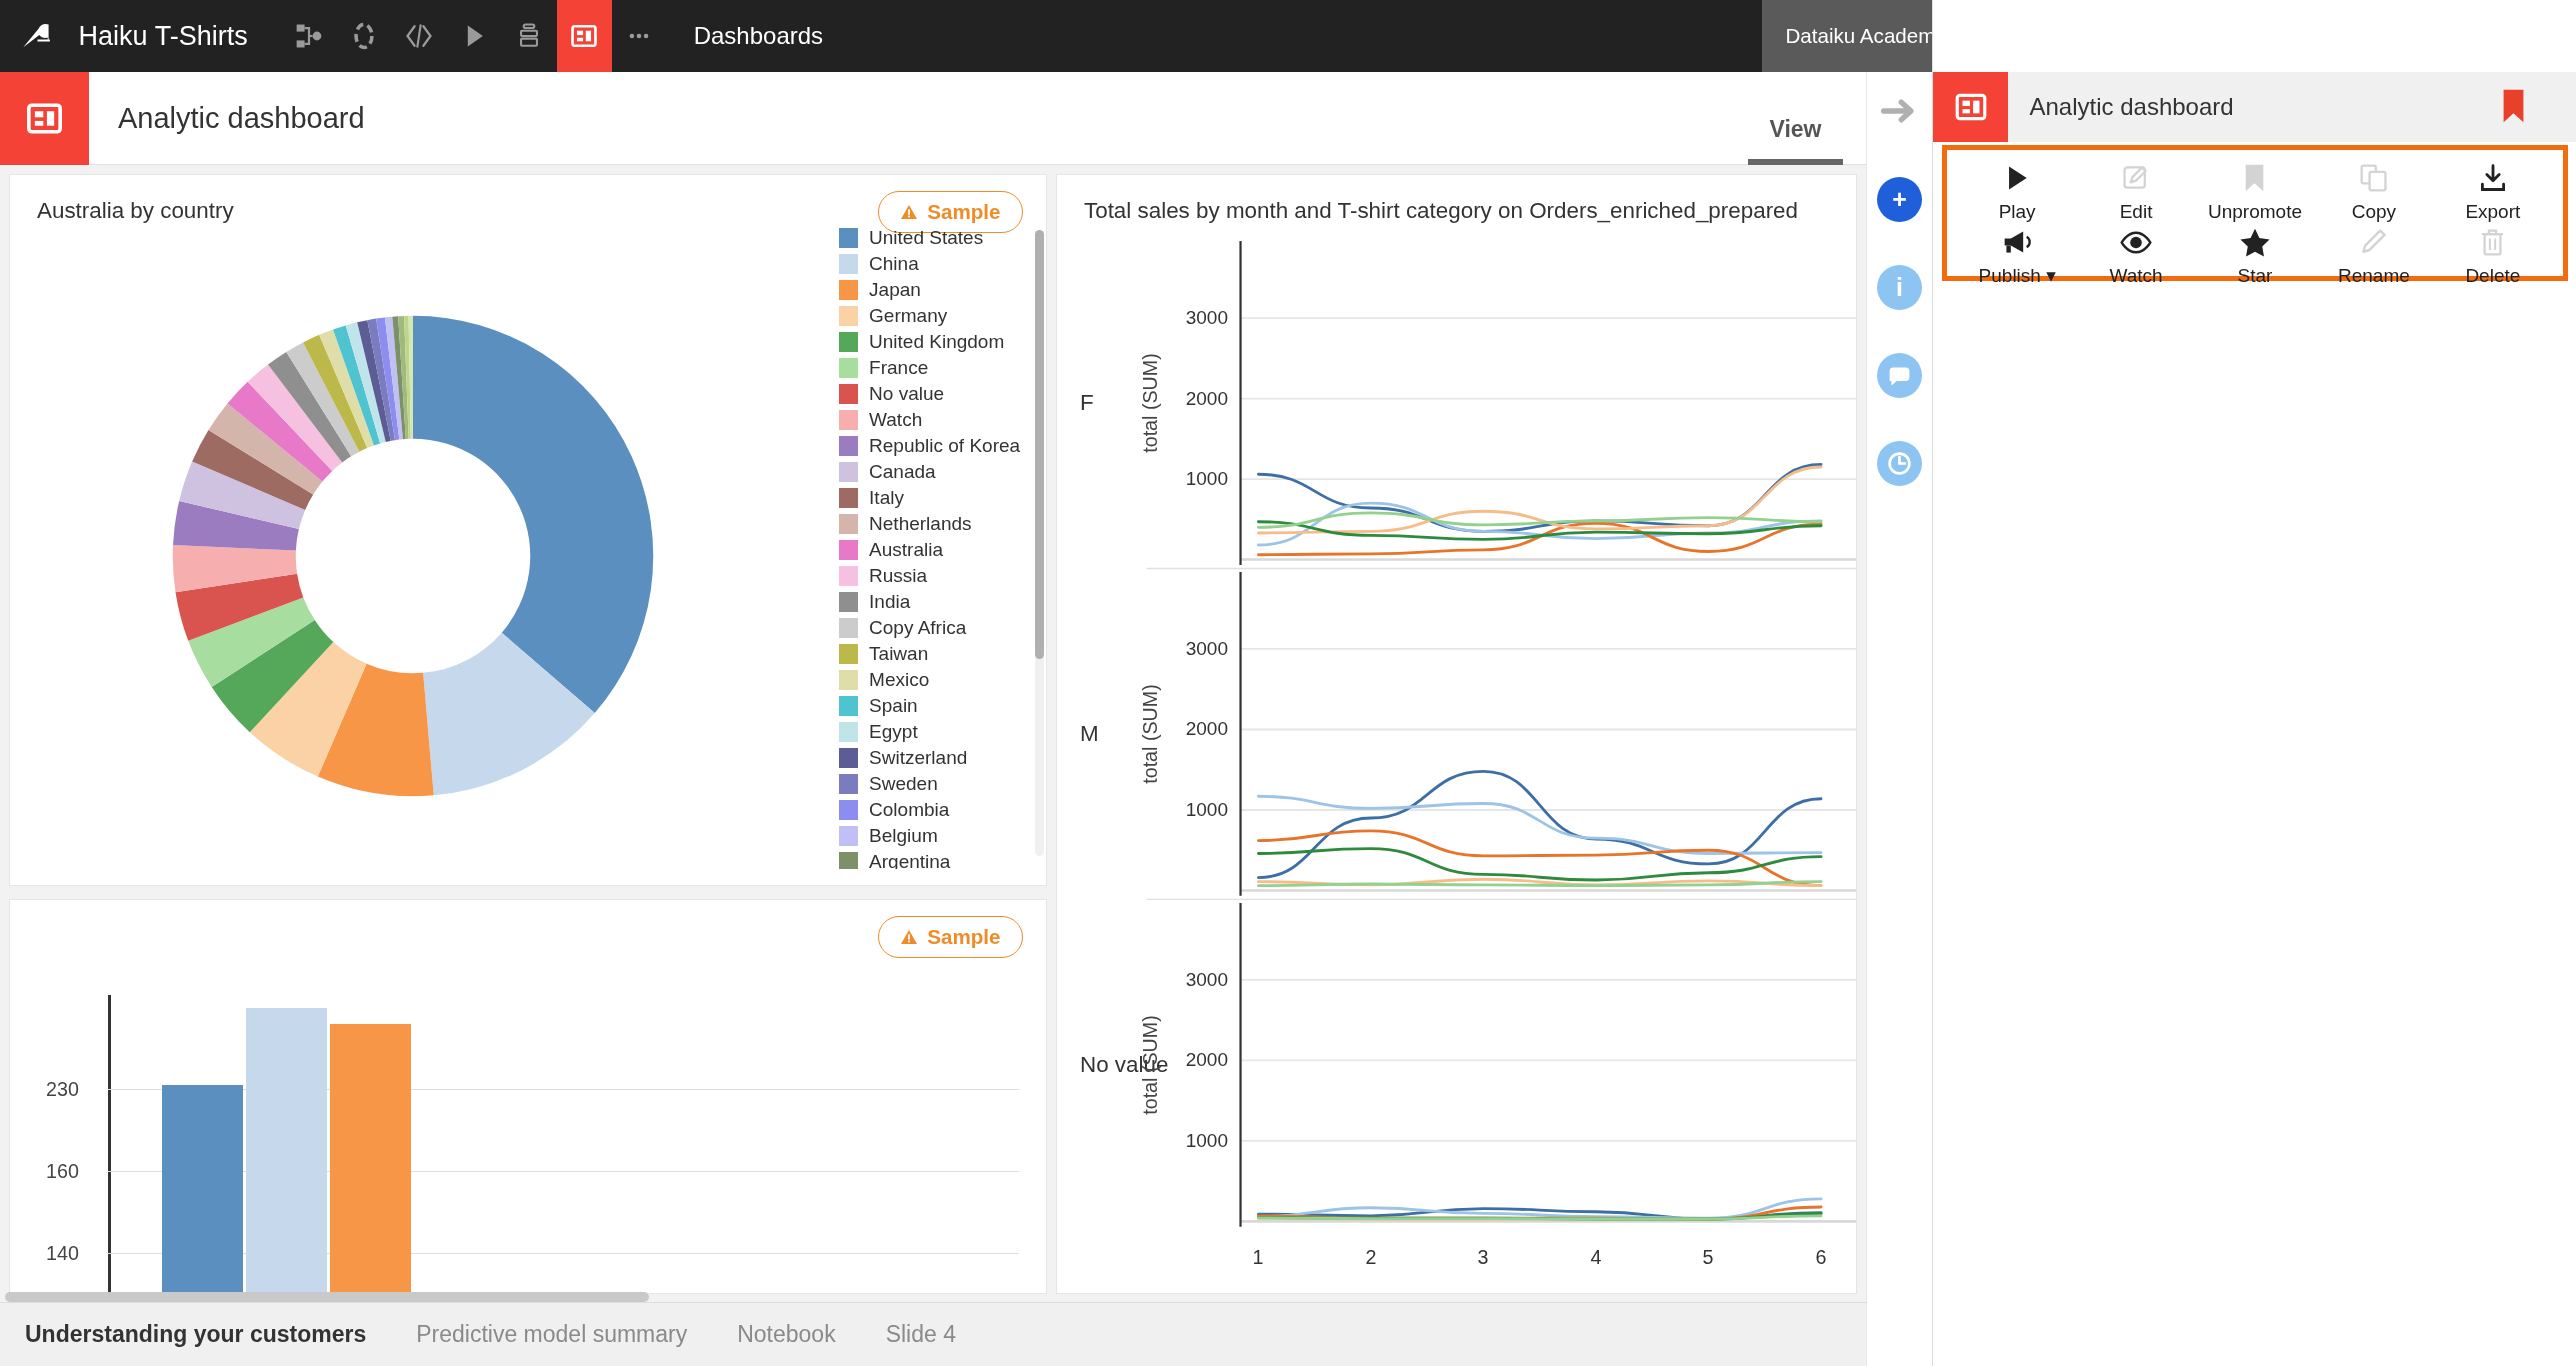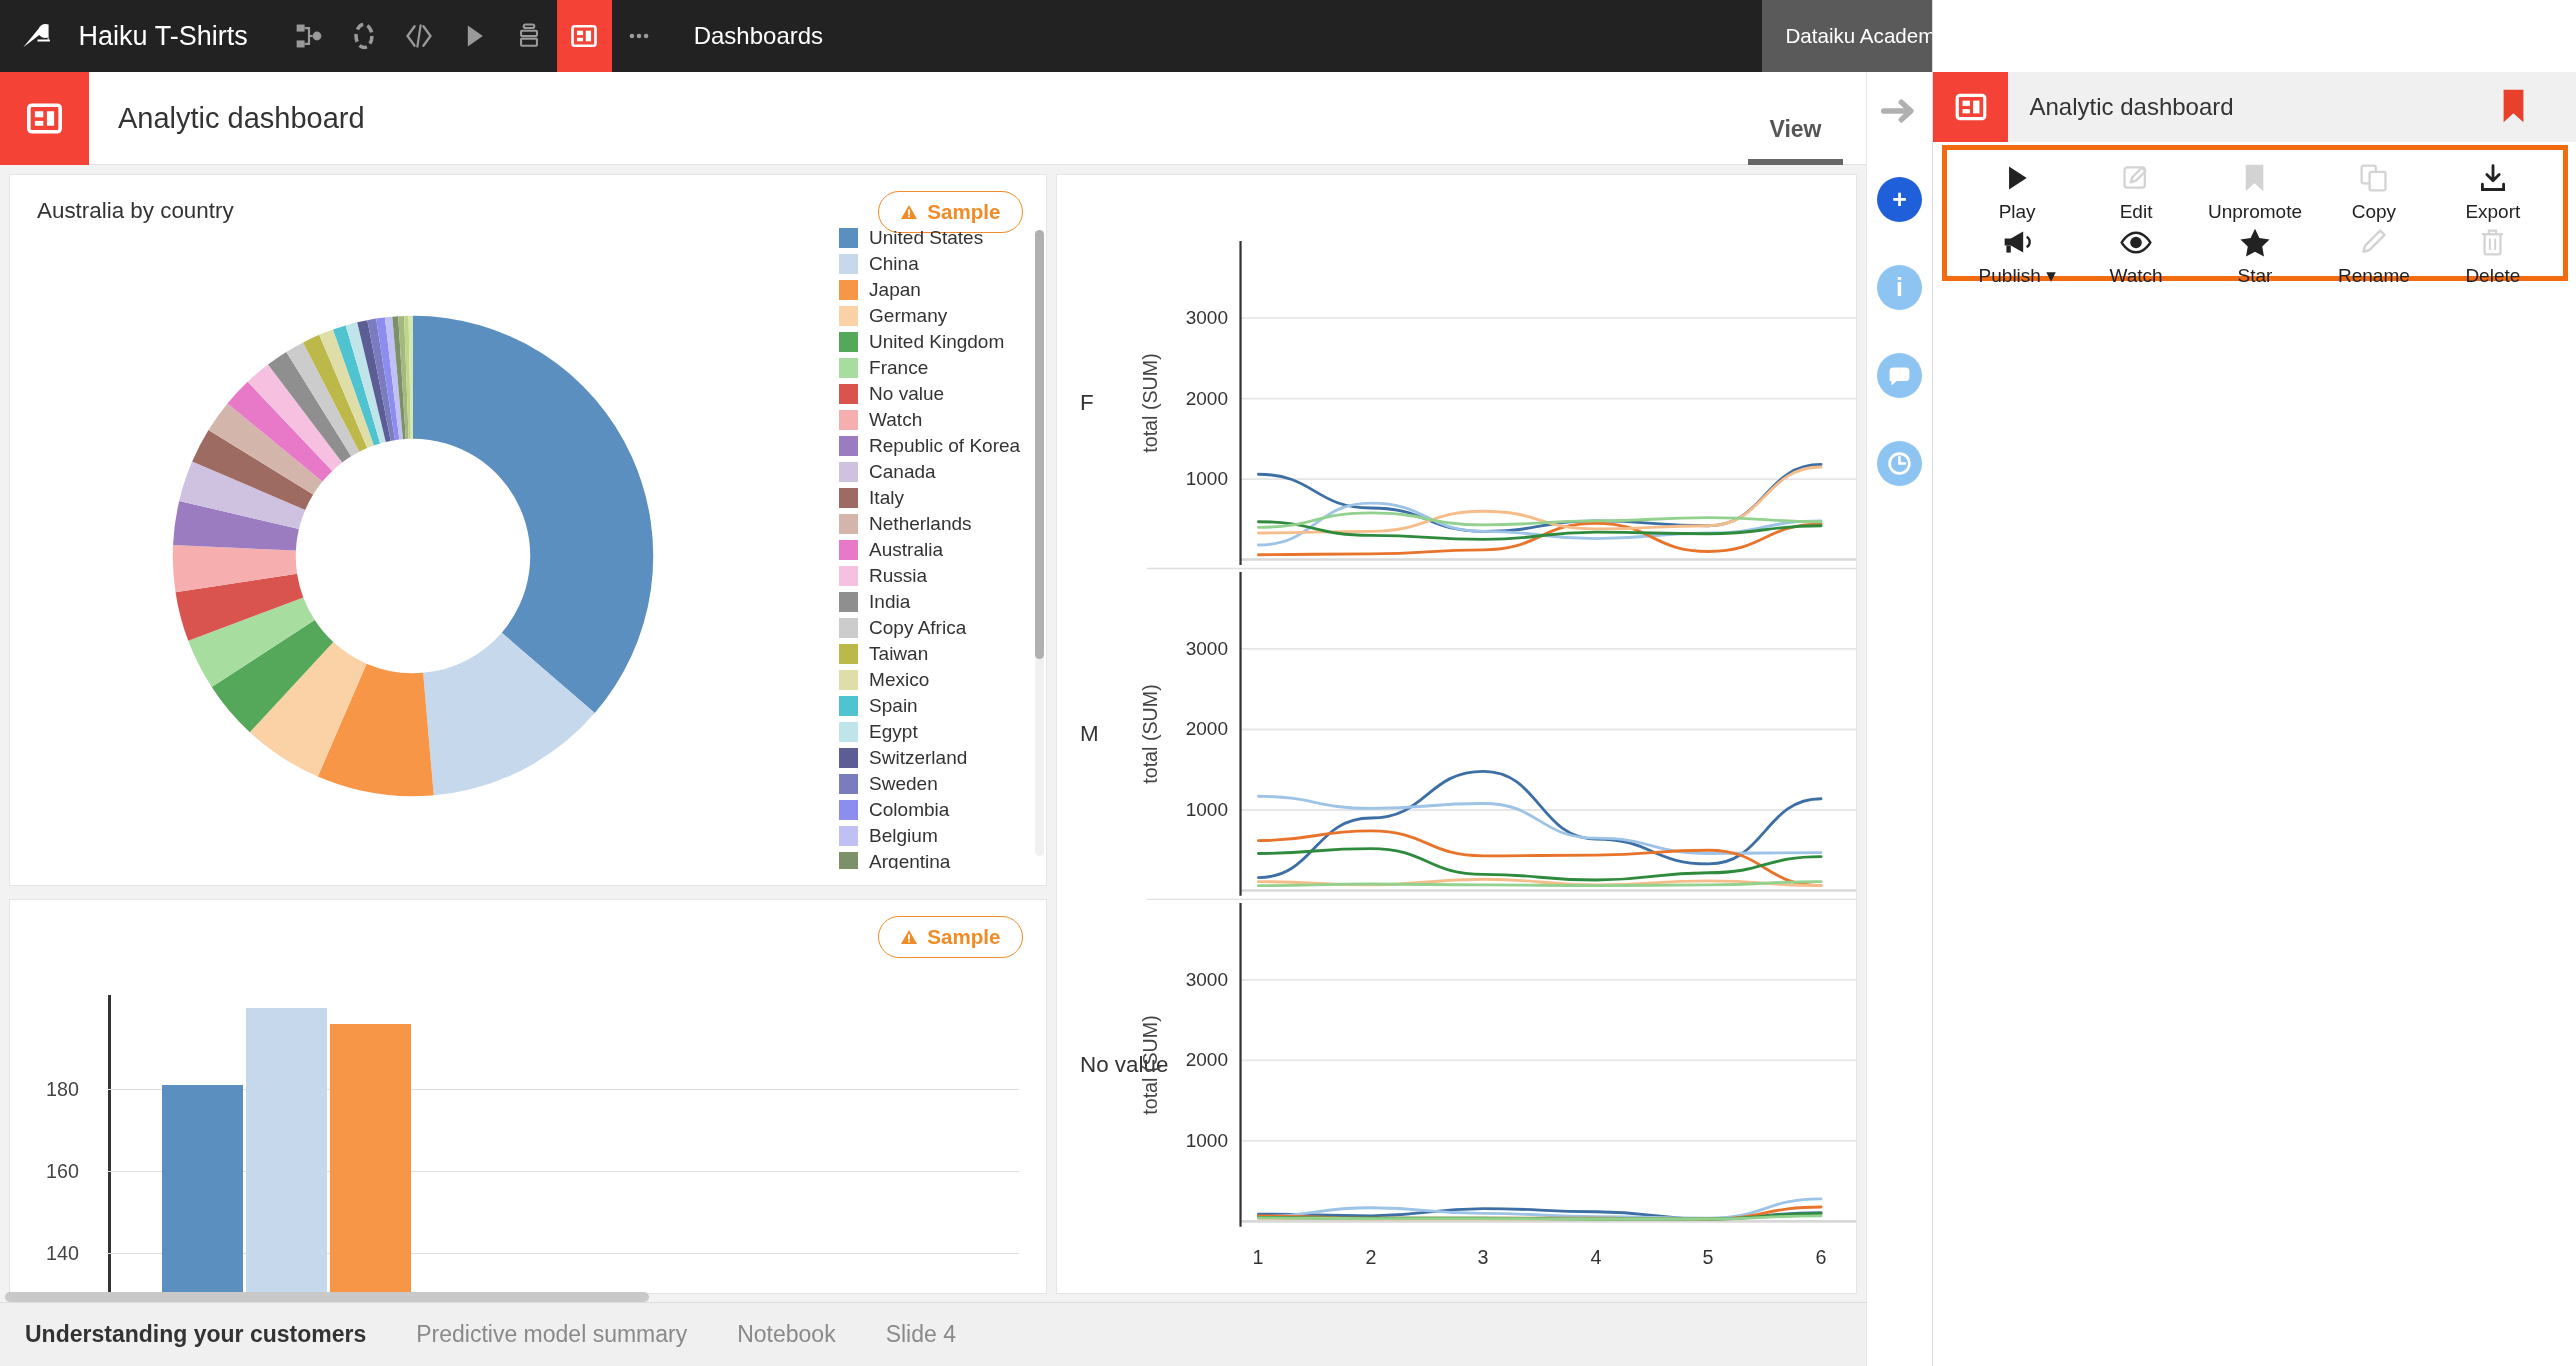--- a/index.html
+++ b/index.html
@@ -543,30 +543,31 @@
         </svg>
         <span>Sample</span>
       </div>
       <div class="bar-plot" id="bar-plot">
           <div class="bar-yaxis" style="left: 98px; top: 23px;"></div>
           <div class="bar-gridline" style="top: 281px; left: 98px; right: 27px;"></div>
           <div class="bar-axis-label" style="top: 281px; left: 36px; right: auto; text-align: center;">140</div>
           <div class="bar-gridline" style="top: 199px; left: 98px; right: 27px;"></div>
           <div class="bar-axis-label" style="top: 199px; left: 36px; right: auto;">160</div>
           <div class="bar-gridline" style="top: 117px; left: 98px; right: 27px;"></div>
-          <div class="bar-axis-label" style="top: 117px; left: 36px; right: auto;">180</div>
+          <div class="bar-axis-label" style="top: 117px; left: 36px; right: auto;">230</div>
           <div style="position: absolute; left: 152px; top: 113px; width: 81px; bottom: 0px; background: rgb(91, 143, 192);"></div>
           <div style="position: absolute; left: 236px; top: 36px; width: 81px; bottom: 0px; background: rgb(198, 216, 236);"></div>
           <div style="position: absolute; left: 320px; top: 52px; width: 81px; bottom: 0px; background: rgb(247, 150, 70);"></div>
         </div>
     </div>
   </div>
 
   <div class="col-right">
     <div class="card line-card">
+      <div class="card-title">Total sales by month and T-shirt category on Orders_enriched_prepared</div>
       <div id="line-plot" style="position:absolute; left:0; top:50px; right:0; bottom:0;">
           <svg width="800" height="1068" style="position: absolute; left: 0px; top: 0px;" viewBox="0 0 894 1194">
             <line x1="205" x2="894" y1="284" y2="284" stroke="#e6e6e6" stroke-width="2"></line>
             <line x1="205" x2="894" y1="194" y2="194" stroke="#e6e6e6" stroke-width="2"></line>
             <line x1="205" x2="894" y1="104" y2="104" stroke="#e6e6e6" stroke-width="2"></line>
             <line x1="205" x2="894" y1="374" y2="374" stroke="#d8d8d8" stroke-width="3"></line>
             <line x1="205" x2="205" y1="18" y2="380" stroke="#333333" stroke-width="2.5"></line>
             <path d="M 225 278.6 C 287.9 278.6, 287.9 316.4, 350.8 316.4 C 413.70000000000005 316.4, 413.70000000000005 342.5, 476.6 342.5 C 539.5 342.5, 539.5 330.8, 602.4 330.8 C 665.3 330.8, 665.3 336.2, 728.2 336.2 C 791.1 336.2, 791.1 267.8, 854 267.8" stroke="#3d6fa5" stroke-width="3.2" fill="none" stroke-linecap="round"></path>
             <path d="M 225 357.8 C 287.9 357.8, 287.9 311, 350.8 311 C 413.70000000000005 311, 413.70000000000005 342.5, 476.6 342.5 C 539.5 342.5, 539.5 350.6, 602.4 350.6 C 665.3 350.6, 665.3 344.3, 728.2 344.3 C 791.1 344.3, 791.1 330.8, 854 330.8" stroke="#9dc3e6" stroke-width="3.2" fill="none" stroke-linecap="round"></path>
             <path d="M 225 368.6 C 287.9 368.6, 287.9 367.7, 350.8 367.7 C 413.70000000000005 367.7, 413.70000000000005 363.2, 476.6 363.2 C 539.5 363.2, 539.5 333.5, 602.4 333.5 C 665.3 333.5, 665.3 365, 728.2 365 C 791.1 365, 791.1 334.4, 854 334.4" stroke="#e8742c" stroke-width="3.2" fill="none" stroke-linecap="round"></path>

